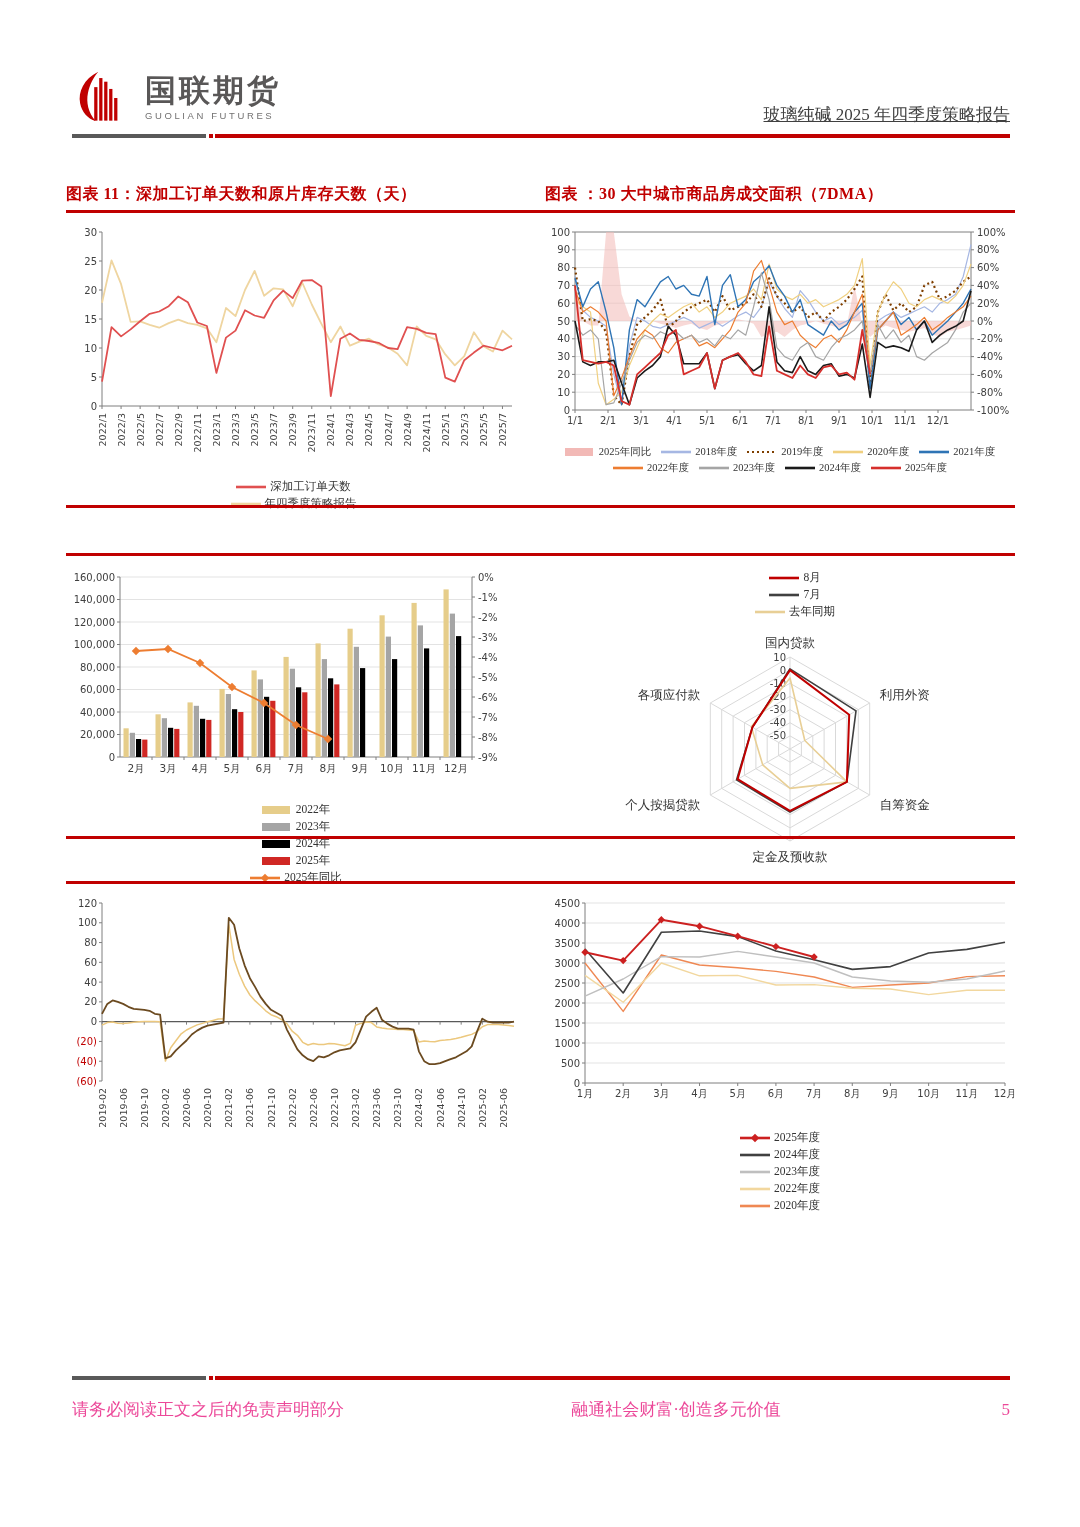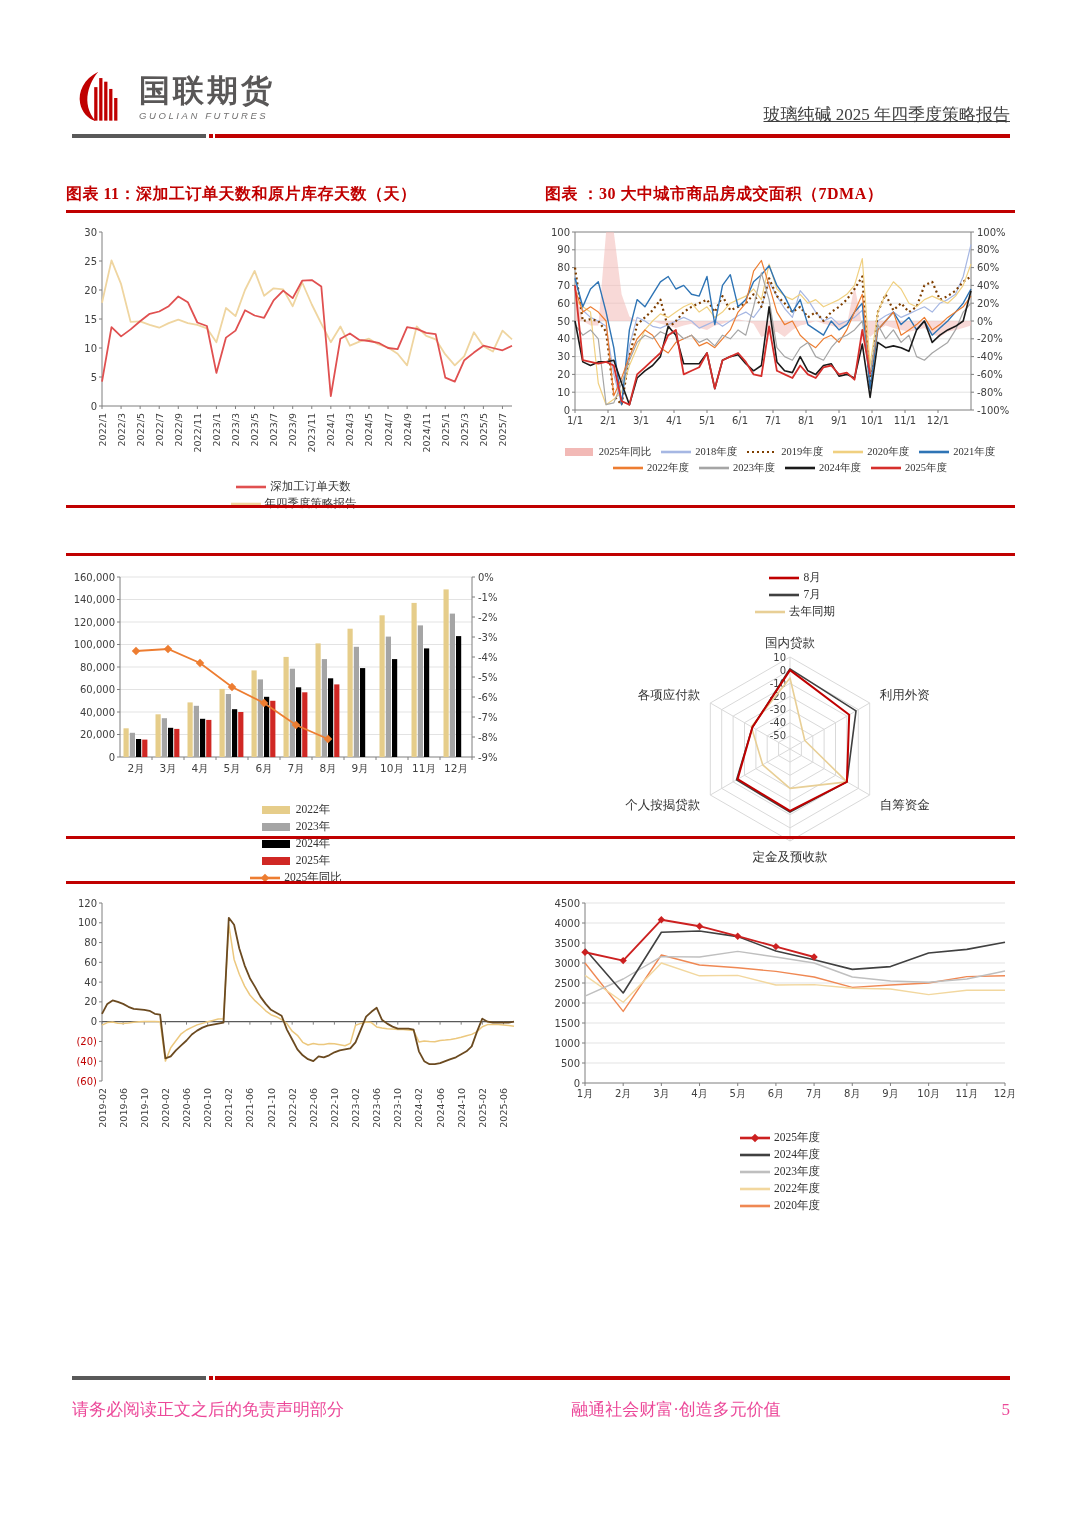--- a/index.html
+++ b/index.html
@@ -1,24 +1,24 @@
 <!DOCTYPE html>
 <html><head>
 <meta charset="utf-8">
 <style>
   html,body{margin:0;padding:0;background:#ffffff;}
   .page{position:relative;width:1080px;height:1527px;background:#fff;overflow:hidden;
         font-family:"Liberation Serif","DejaVu Serif",serif;color:#262626;}
   .hdr{position:absolute;left:72px;top:50px;width:938px;height:78px;display:flex;
        justify-content:space-between;align-items:flex-end;}
-  .brand{display:flex;align-items:center;gap:9px;}
+  .brand{display:flex;align-items:center;gap:15px;}
   .brand-cn{font-family:"Liberation Sans","DejaVu Sans",sans-serif;font-weight:bold;
             font-size:31px;color:#595757;letter-spacing:3px;line-height:1;}
   .brand-en{font-family:"Liberation Sans","DejaVu Sans",sans-serif;font-size:9.5px;
-            color:#727171;letter-spacing:2.6px;margin-top:4px;font-style:italic;}
+            color:#727171;letter-spacing:2.6px;margin-top:4px;}
   .rpt-title{font-size:17px;color:#404040;padding-bottom:2px;text-decoration:underline;}
   .bar{position:absolute;left:72px;width:938px;height:4px;display:flex;align-items:center;}
   .bseg{height:4px;display:inline-block;}
   .bseg.g{width:134px;background:#595959;}
   .bdot{width:4px;height:4px;background:#c00000;margin-left:3px;}
   .bseg.r{flex:1;background:#c00000;margin-left:2px;}
   .trow{position:absolute;left:66px;width:949px;display:flex;justify-content:space-between;}
   .t-left{width:455px;}
   .t-right{width:470px;}
   .fig-title{font-size:16px;font-weight:bold;color:#c00000;letter-spacing:0.5px;}

